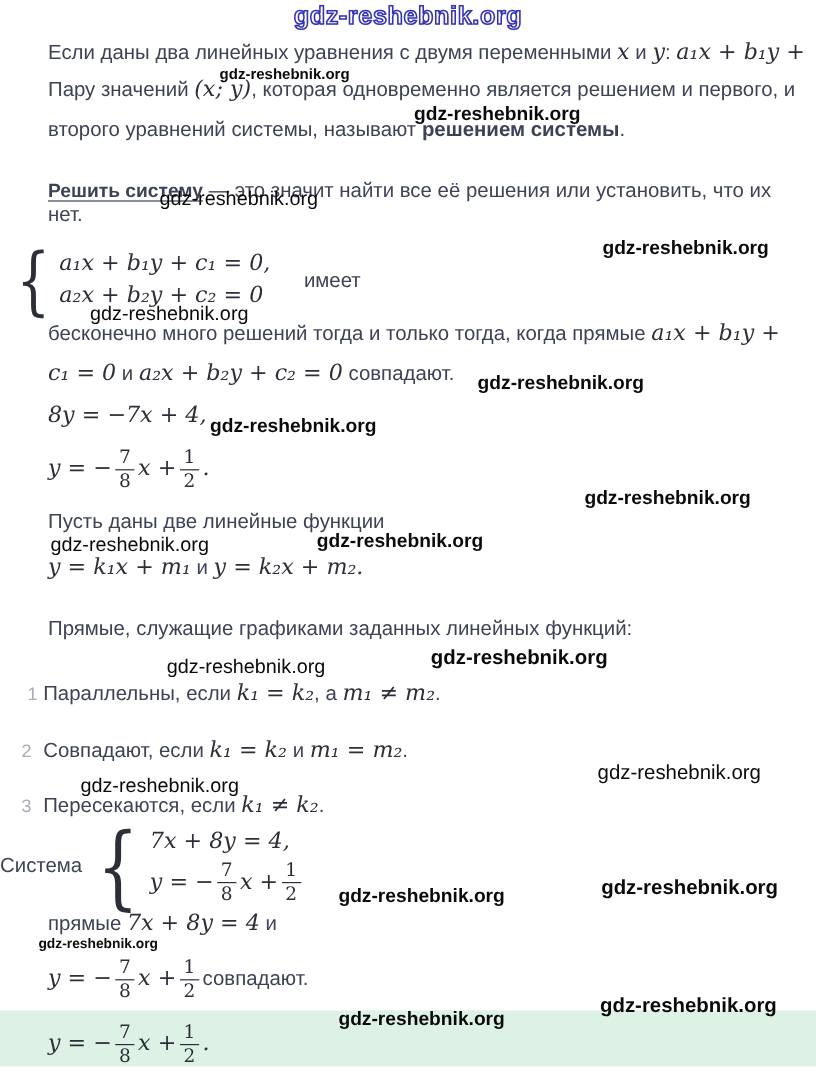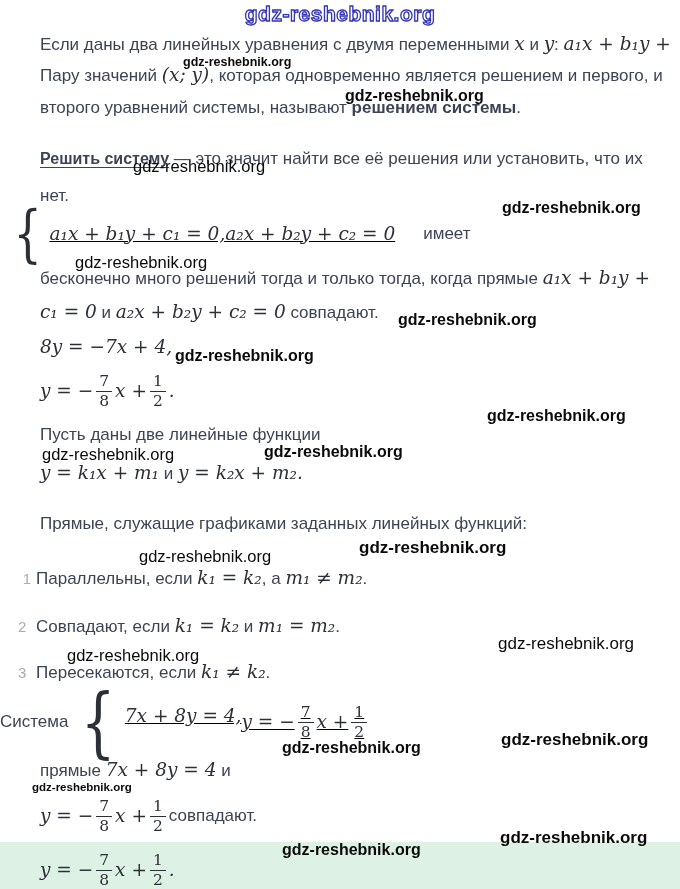--- a/index.html
+++ b/index.html
@@ -19,21 +19,21 @@
   
   .line{position:absolute;left:0;white-space:nowrap;line-height:22px;margin-left:40px;}
   .fx{display:flex;align-items:center;}
   
   .sys{position:absolute;left:0;display:flex;align-items:center;white-space:nowrap;}
   .sys .lbl{line-height:22px;}
   .brace{font-family:"DejaVu Serif",serif;font-weight:300;color:#2d2f38;
          display:inline-block;transform:scaleX(.72);line-height:1;}
   .sys1 .brace{font-size:62px;margin:0 2px 0 8px;}
   .sys2 .brace{font-size:76px;margin:0 2px 0 6px;}
-  .eqcol{display:flex;flex-direction:row;justify-content:center;text-decoration:underline;}
+  .eqcol{display:flex;flex-direction:column;justify-content:center;}
   .eqcol .eq{line-height:26px;}
   .sys .after{margin-left:28px;}
   
   .item{position:absolute;left:18px;white-space:nowrap;line-height:24px;}
   .item .num{display:inline-block;width:18px;color:#a8acb4;font-size:15px;}
   
   .wm{position:absolute;color:#0a0a0a;white-space:nowrap;z-index:5;
       font-family:"Liberation Sans",sans-serif;}
   .wr {font-size:16.5px;font-weight:400;}
   .wr2{font-size:17px;  font-weight:500;}
@@ -42,21 +42,21 @@
   .ws {font-size:12.5px;font-weight:600;}
   .wt {font-size:11.5px;font-weight:700;}
   .wm-top{position:absolute;top:2px;left:0;width:100%;text-align:center;
       font-size:21px;font-weight:700;letter-spacing:.5px;color:#ffffff;
       -webkit-text-stroke:1.3px #3434b4;text-shadow:0 0 1px #3434b4;z-index:5;}
   
   .green{position:absolute;left:0;top:842px;width:680px;height:47px;background:#ddf2e5;z-index:1;}
   .z2{z-index:2;}
   
   .pos-p1l1{top:33px;}  .pos-p1l2{top:64px;}  .pos-p1l3{top:97px;}
-  .pos-p2l1{top:148px;} .pos-net{top:185px;}
+  .pos-p2l1{top:148px;} .pos-net{top:168px;}
   .sys1{top:203px;height:62px;}
   .pos-p3l1{top:267px;} .pos-p3l2{top:301px;} .pos-8y{top:336px;}
   .pos-frac1{top:366px;height:50px;}
   .pos-p4l1{top:424px;} .pos-p4l2{top:462px;}
   .pos-p5l1{top:513px;}
   .pos-item1{top:566px;text-align:center;} .pos-item2{top:614px;} .pos-item3{top:660px;}
   .sys2{top:686px;height:72px;}
   .pos-p6l1{top:759px;}
   .pos-frac2{top:791px;height:50px;}
   .pos-frac3{top:845px;height:50px;}

